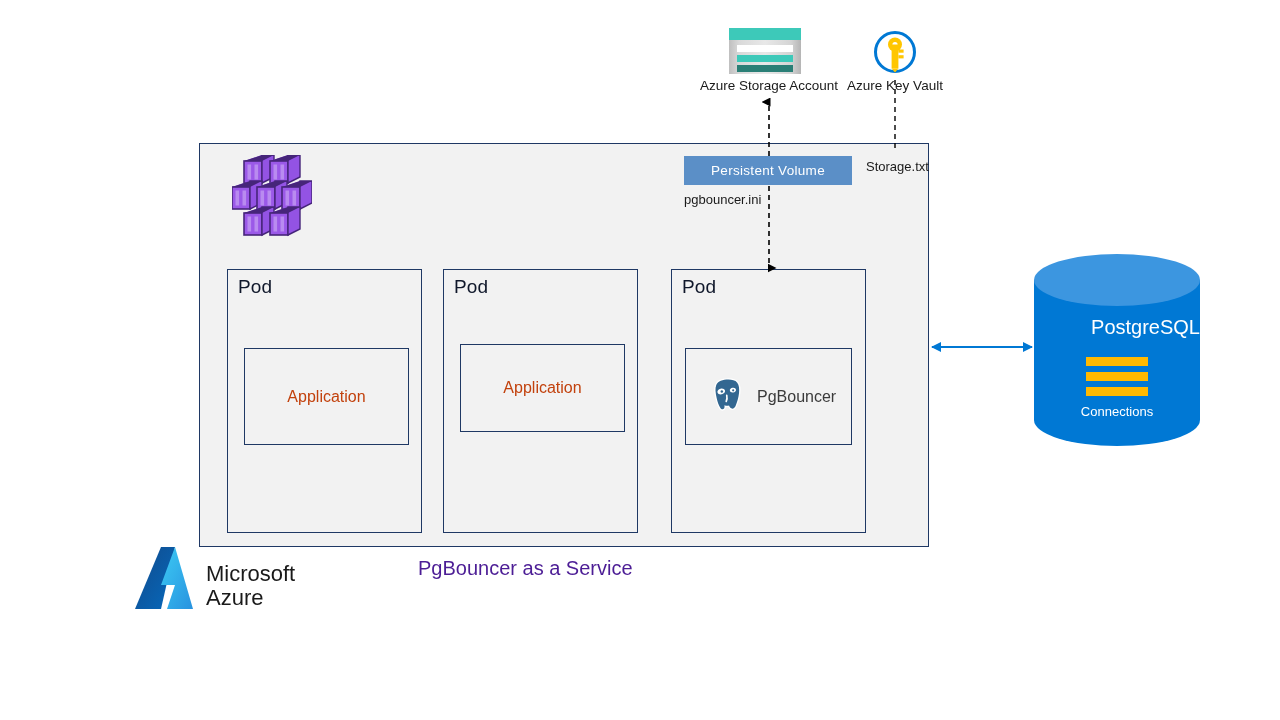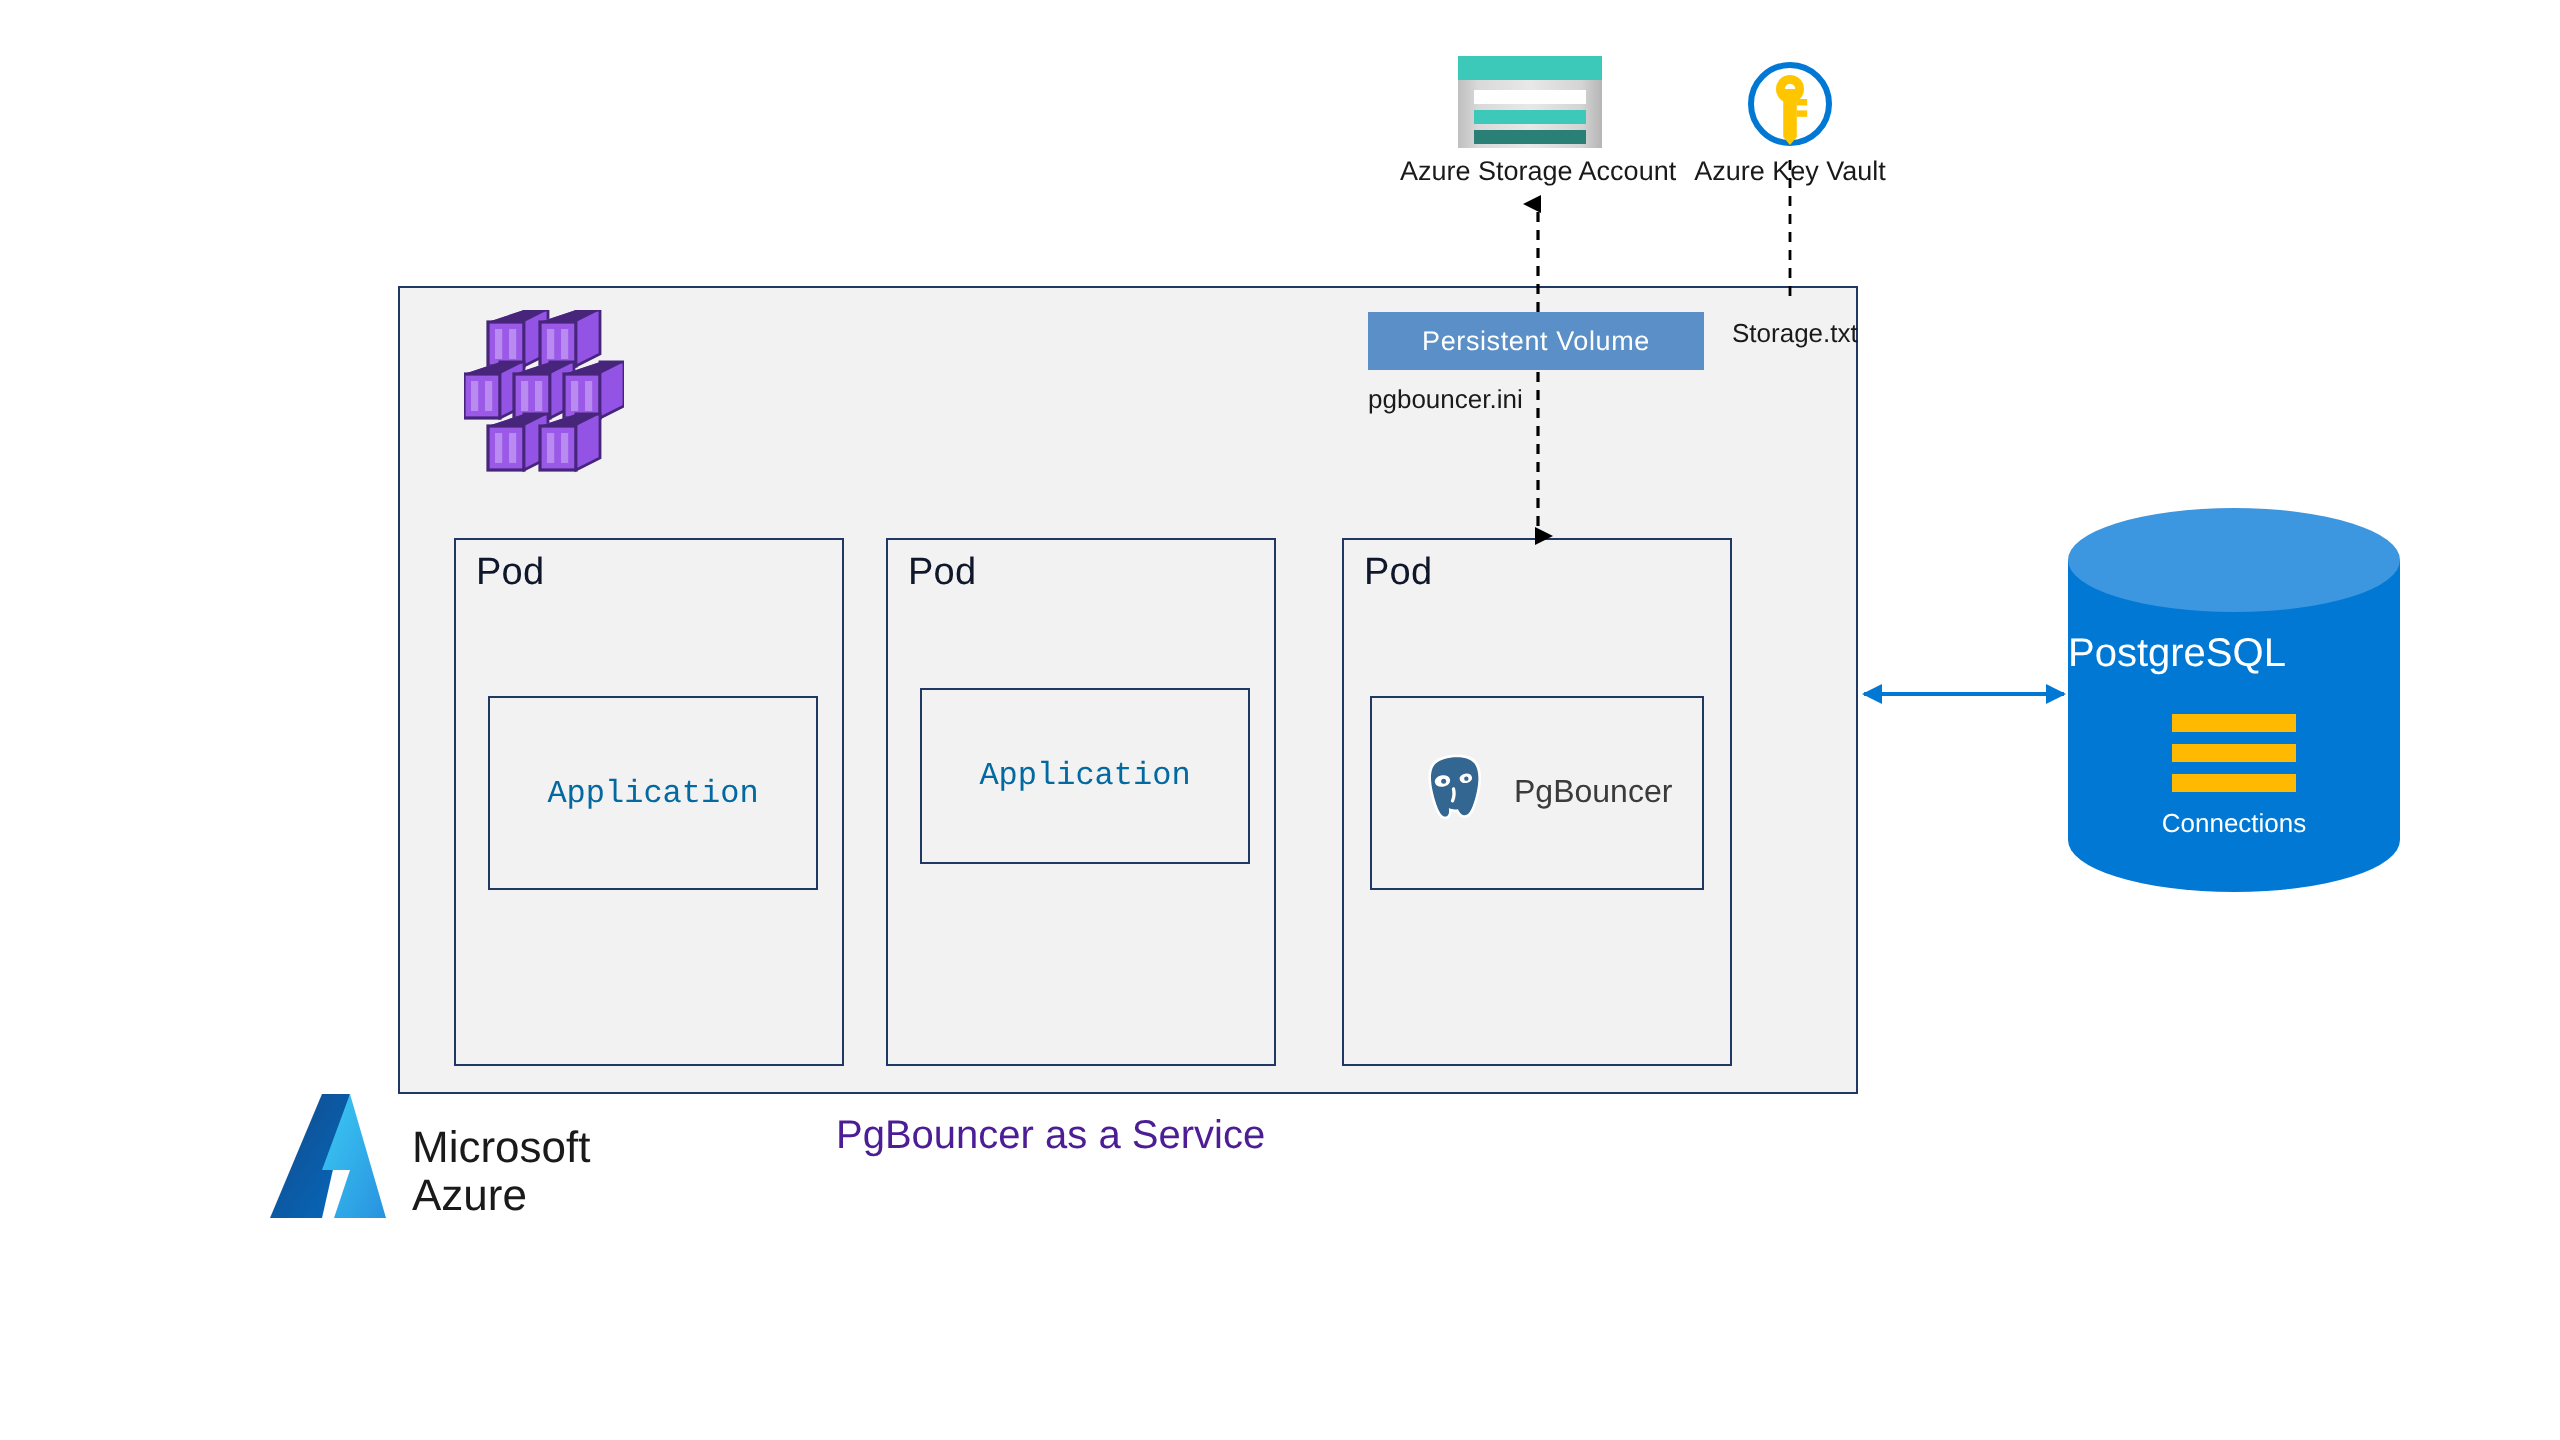--- a/index.html
+++ b/index.html
@@ -49,22 +49,21 @@
     position: absolute;
     background: #f2f2f2;
     border: 1.3px solid #1f3864;
     box-sizing: border-box;
     display: flex;
     align-items: center;
     justify-content: center;
   }
   .inner-label {
     font-size: 16px;
-    color: #0369a1;
-    font-family: Liberation Mono, monospace;
+    color: #c2410c;
   }
 
   #pod-1 { left: 227px; top: 269px; width: 195px; height: 264px; }
   #pod-1 .inner-box { left: 16px; top: 78px; width: 165px; height: 97px; }
   #pod-2 { left: 443px; top: 269px; width: 195px; height: 264px; }
   #pod-2 .inner-box { left: 16px; top: 74px; width: 165px; height: 88px; }
   #pod-3 { left: 671px; top: 269px; width: 195px; height: 264px; }
   #pod-3 .inner-box {
     left: 13px; top: 78px; width: 167px; height: 97px;
     justify-content: flex-start; padding-left: 22px;
@@ -126,21 +125,21 @@
   .storage-icon .b2 { top: 27px; background: #3dc9b9; }
   .storage-icon .b3 { top: 37px; background: #2a7f76; }
 
   
   .vault-icon { left: 873px; top: 30px; width: 44px; height: 44px; }
 
   
   .db-cyl { left: 1034px; top: 254px; width: 166px; height: 192px; }
   .db-text {
     position: absolute; left: 0; top: 62px; width: 100%;
-    text-align: left; color: #ffffff; font-size: 20px;
+    text-align: right; color: #ffffff; font-size: 20px;
   }
   .db-bars { position: absolute; left: 50%; top: 103px; transform: translateX(-50%); }
   .db-bar { width: 62px; height: 9px; background: #ffb900; margin-bottom: 6px; }
   .db-conn {
     position: absolute; left: 0; top: 150px; width: 100%;
     text-align: center; color: #ffffff; font-size: 13px;
   }
 
   
   .azure-logo { left: 131px; top: 545px; width: 66px; height: 66px; }

